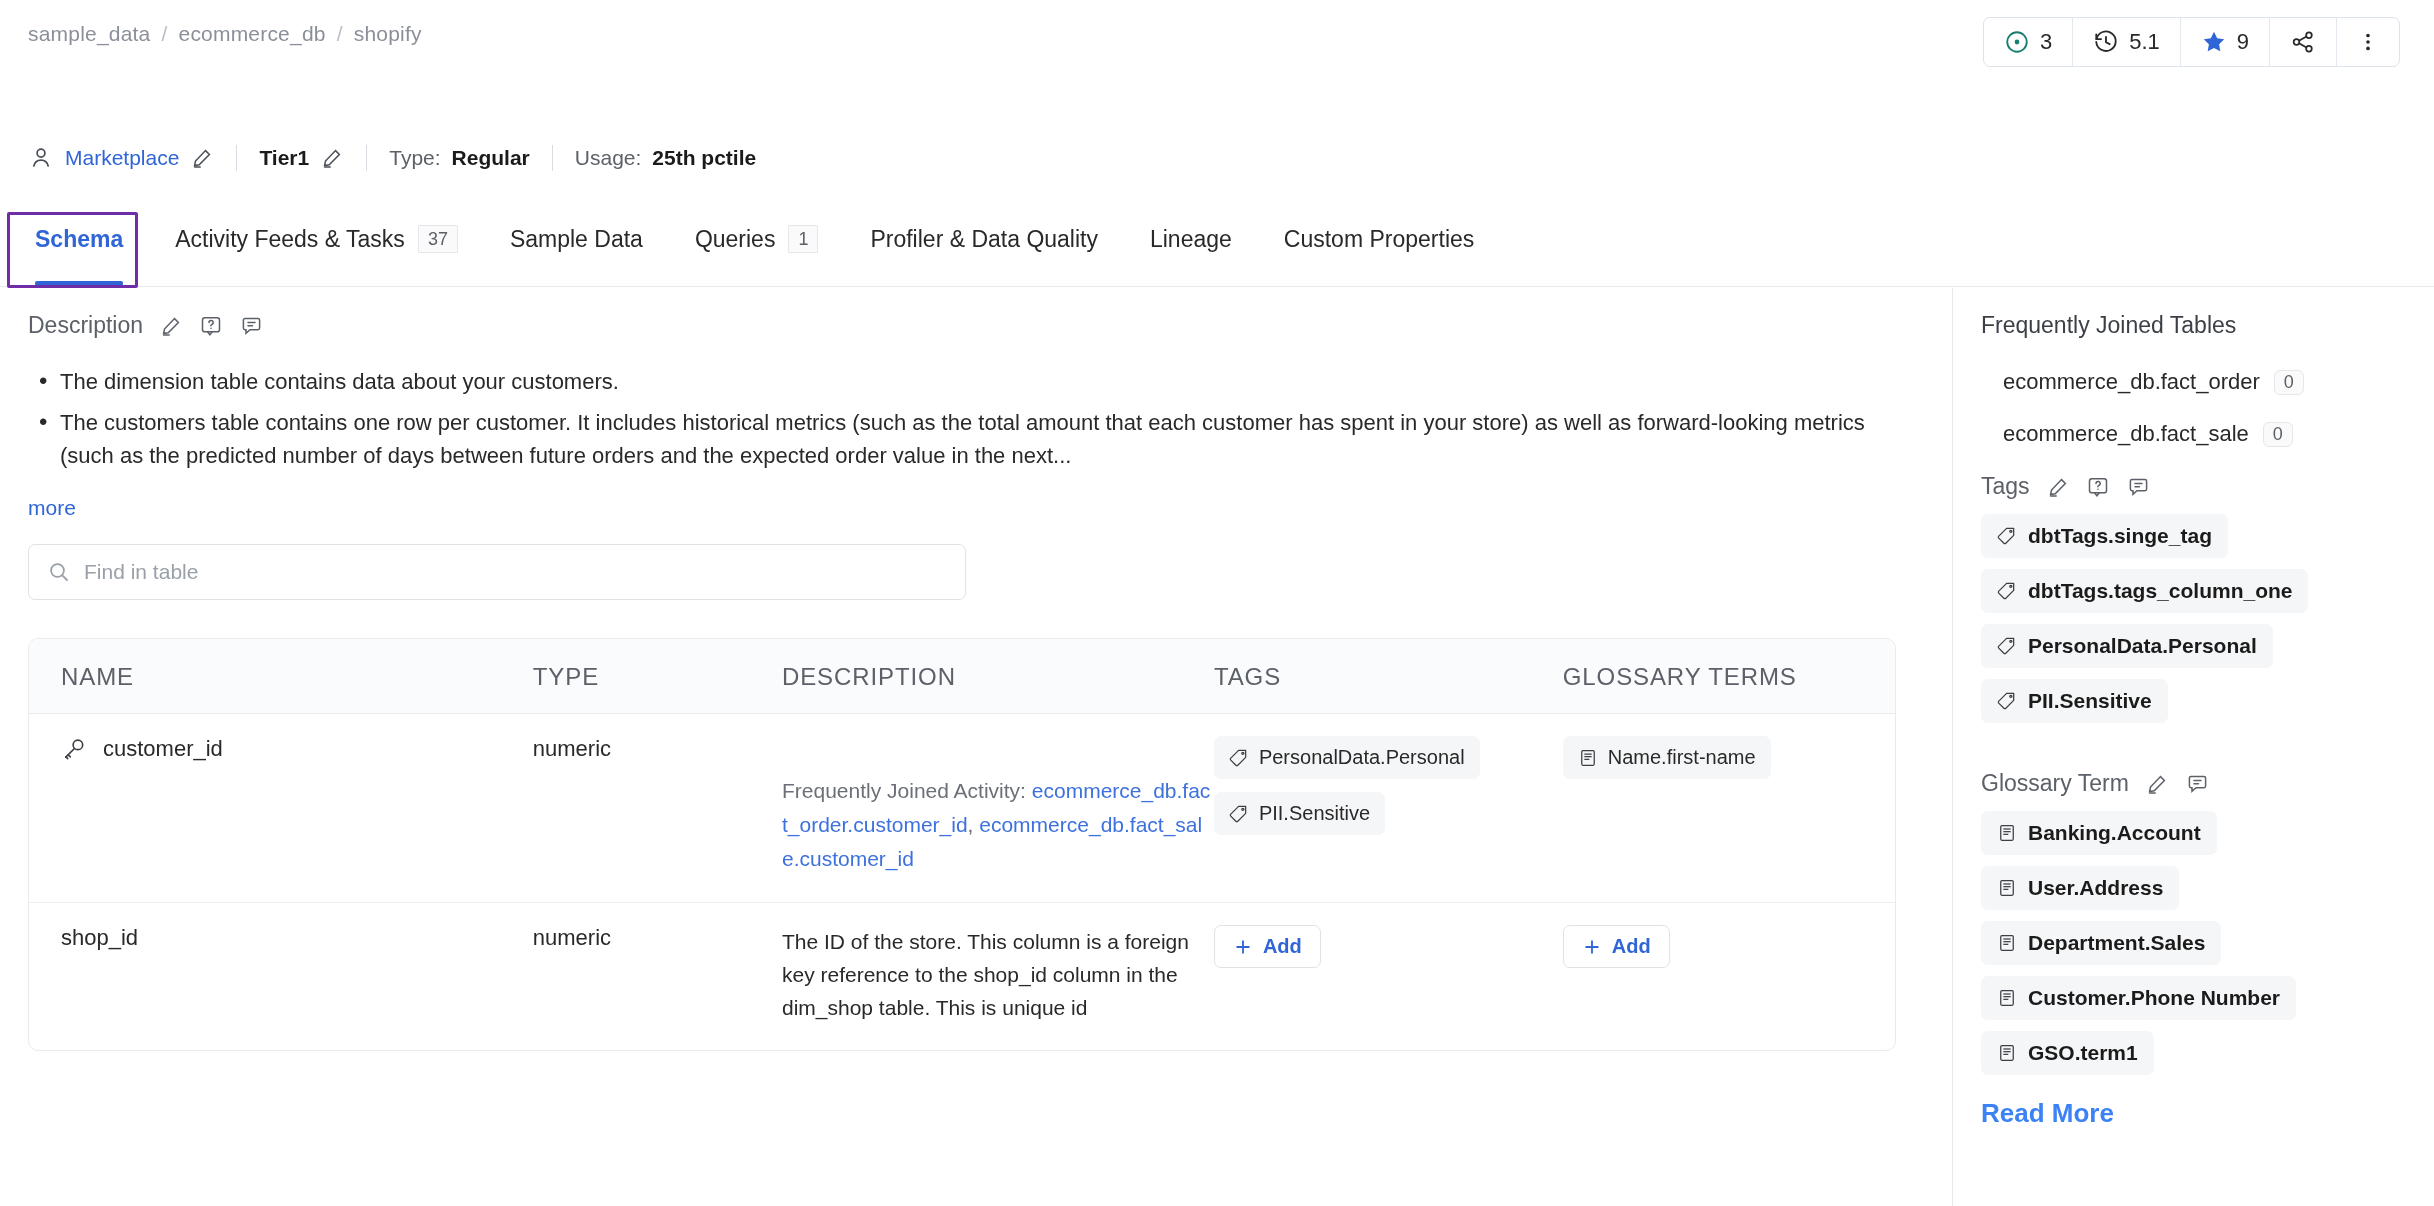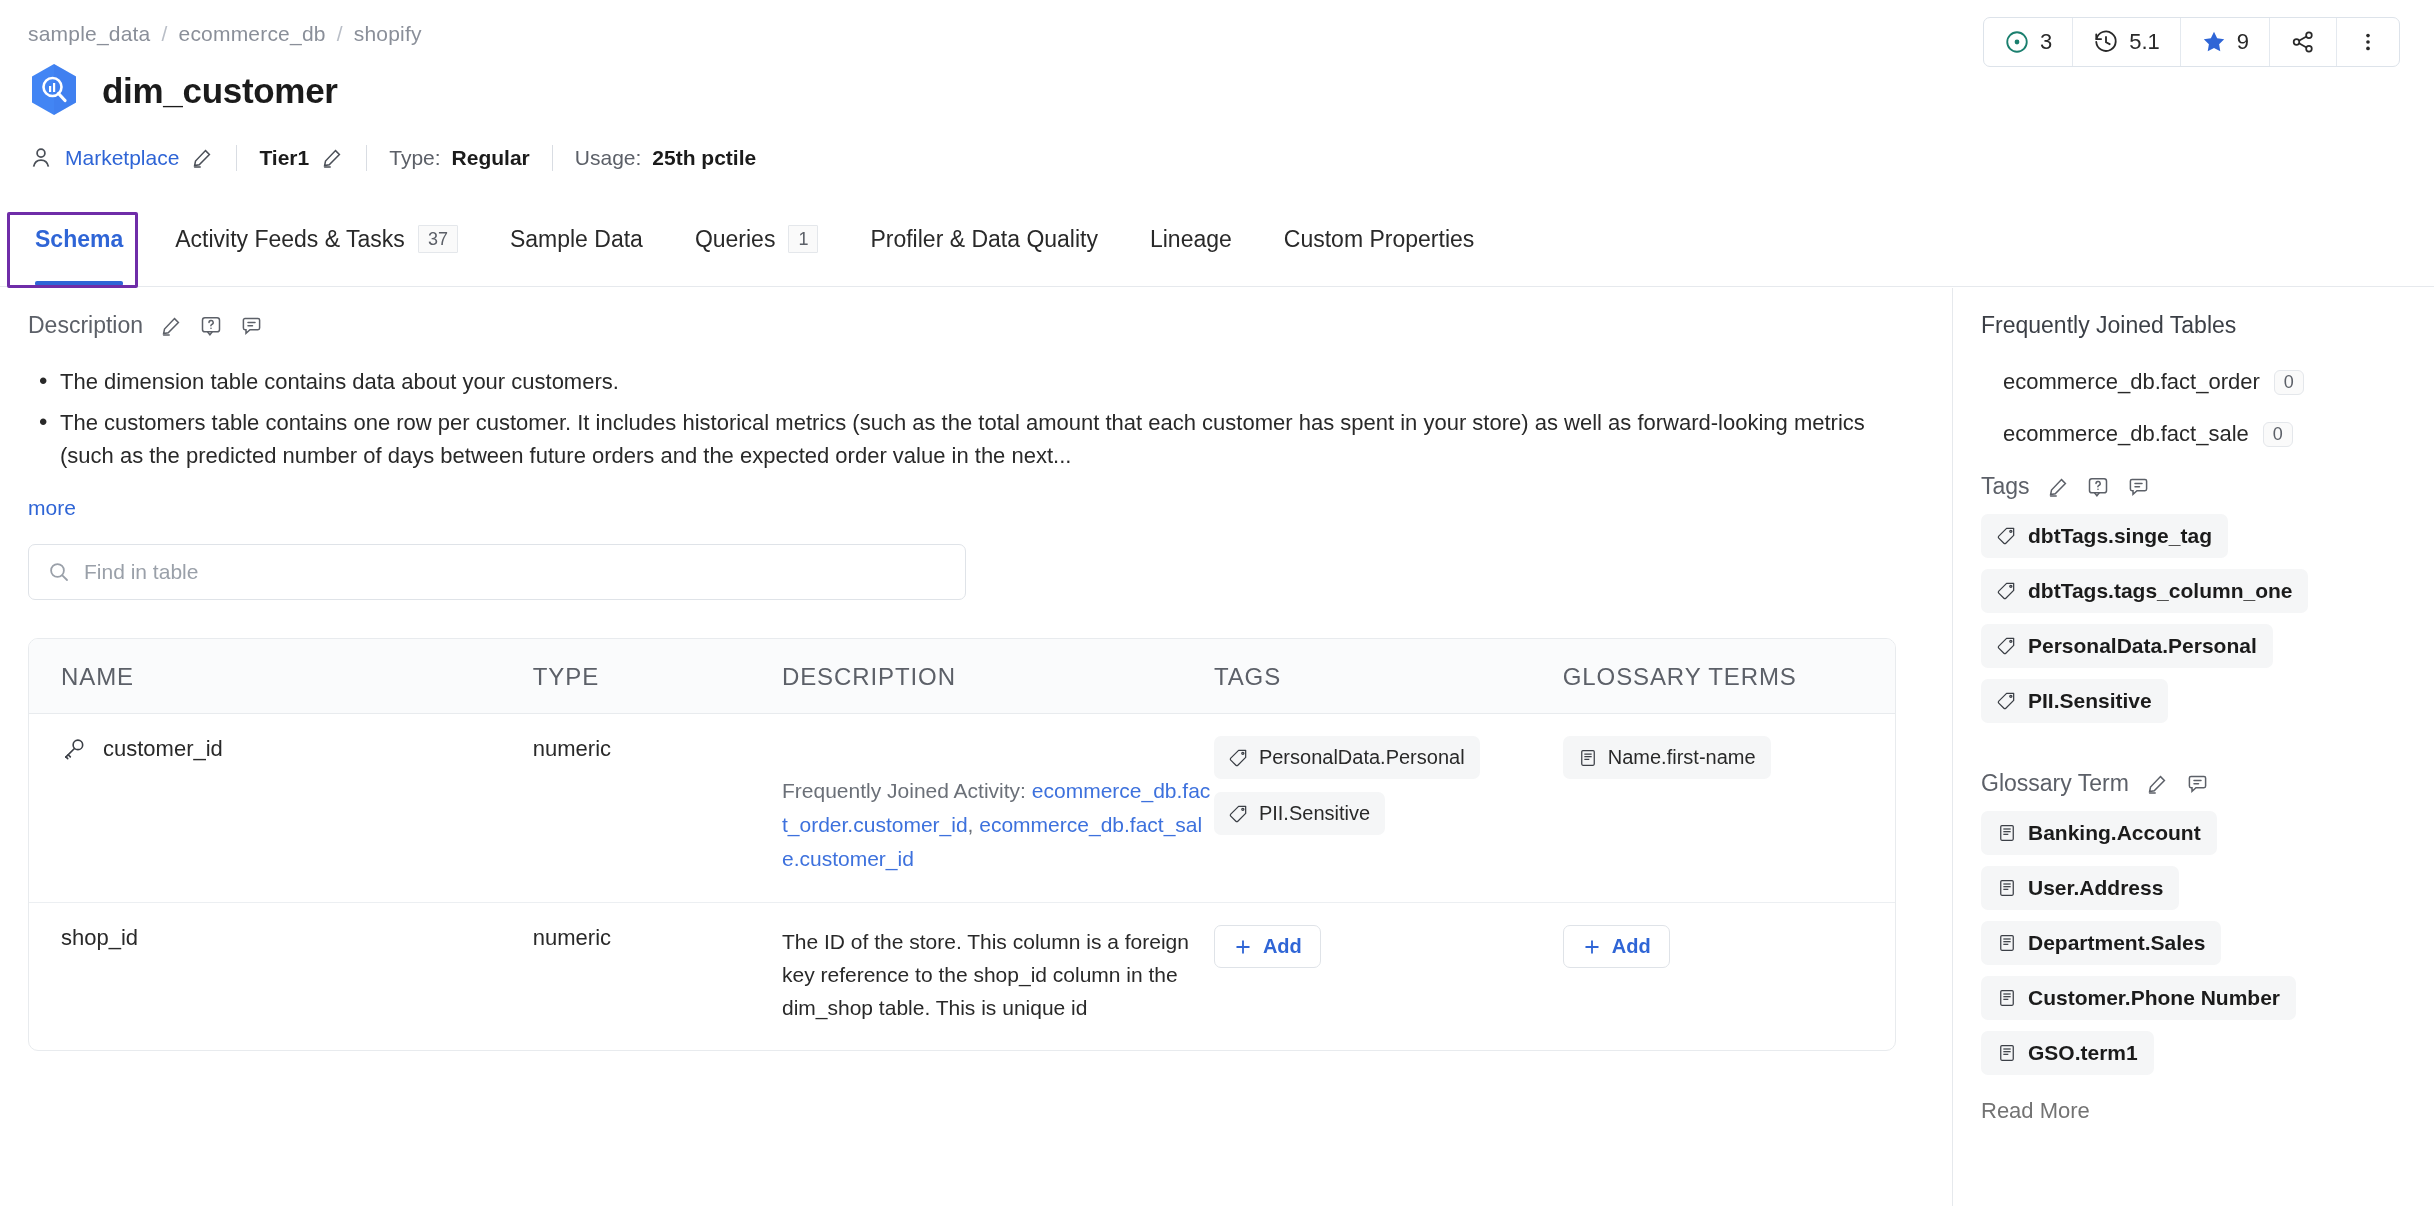--- a/index.html
+++ b/index.html
@@ -165,21 +165,21 @@
   }
   .side-sec-head { display:flex; align-items:center; gap: 16px; margin: 10px 0 14px 0; }
   .side-sec-title { font-size: 23px; color:#5c6068; }
   .side-chip {
     display:inline-flex; align-items:center; gap: 11px;
     background:#f5f6f7; border-radius: 7px; padding: 10px 16px;
     font-size: 21px; color:#1b1b1b; font-weight: 700; margin-bottom: 11px;
   }
   .side-chip.gloss { font-weight: 700; }
   .gloss-wrap { margin-top: 6px; }
-  .read-more { color:#737373; font-size: 22px; font-weight:400; margin-top: 12px; display:inline-block; cursor:pointer;}
+  .read-more { color:#3b82f6; font-size: 26px; font-weight:700; margin-top: 12px; display:inline-block; cursor:pointer;}
   .spacer-24 { height: 26px; }
   svg { display:block; }
 </style>
 </head>
 <body>
 
 <div class="page">
 
   <div class="breadcrumb">
     <span class="crumb">sample_data</span>
@@ -232,33 +232,20 @@
       <span class="tb-icon">
         <svg width="22" height="26" viewBox="0 0 24 24" fill="#292929">
           <circle cx="12" cy="5" r="2"></circle>
             <circle cx="12" cy="12" r="2"></circle>
             <circle cx="12" cy="19" r="2"></circle>
         </svg>
       </span>
     </div>
   </div>
 
-  <div class="title-row">
-    <span class="service-icon">
-      <svg width="52" height="58" viewBox="0 0 52 58">
-        <polygon points="26,2 48,14.5 48,40.5 26,53 4,40.5 4,14.5" fill="#4285f4"></polygon>
-        <polygon points="26,2 48,14.5 48,40.5 26,53" fill="#3b78e7" opacity=".35"></polygon>
-        <circle cx="24.5" cy="25" r="9" fill="none" stroke="#fff" stroke-width="2.6"></circle>
-        <line x1="30.5" y1="31.5" x2="37" y2="38.5" stroke="#fff" stroke-width="3.2" stroke-linecap="round"></line>
-        <rect x="21" y="24" width="2.2" height="6" fill="#fff"></rect>
-        <rect x="25" y="21" width="2.2" height="9" fill="#fff"></rect>
-      </svg>
-    </span>
-    <span class="entity-title">dim_customer</span>
-  </div>
 
   <div class="meta-row">
     <span class="meta-seg">
       <span>
         <svg width="26" height="26" viewBox="0 0 24 24" fill="none" stroke="#4a4f57" stroke-width="1.6">
           <circle cx="12" cy="7.5" r="3.6"></circle>
             <path d="M5.2 20c.8-4 3.6-6 6.8-6s6 2 6.8 6"></path>
         </svg>
       </span>
       <span class="owner-link">Marketplace</span>

